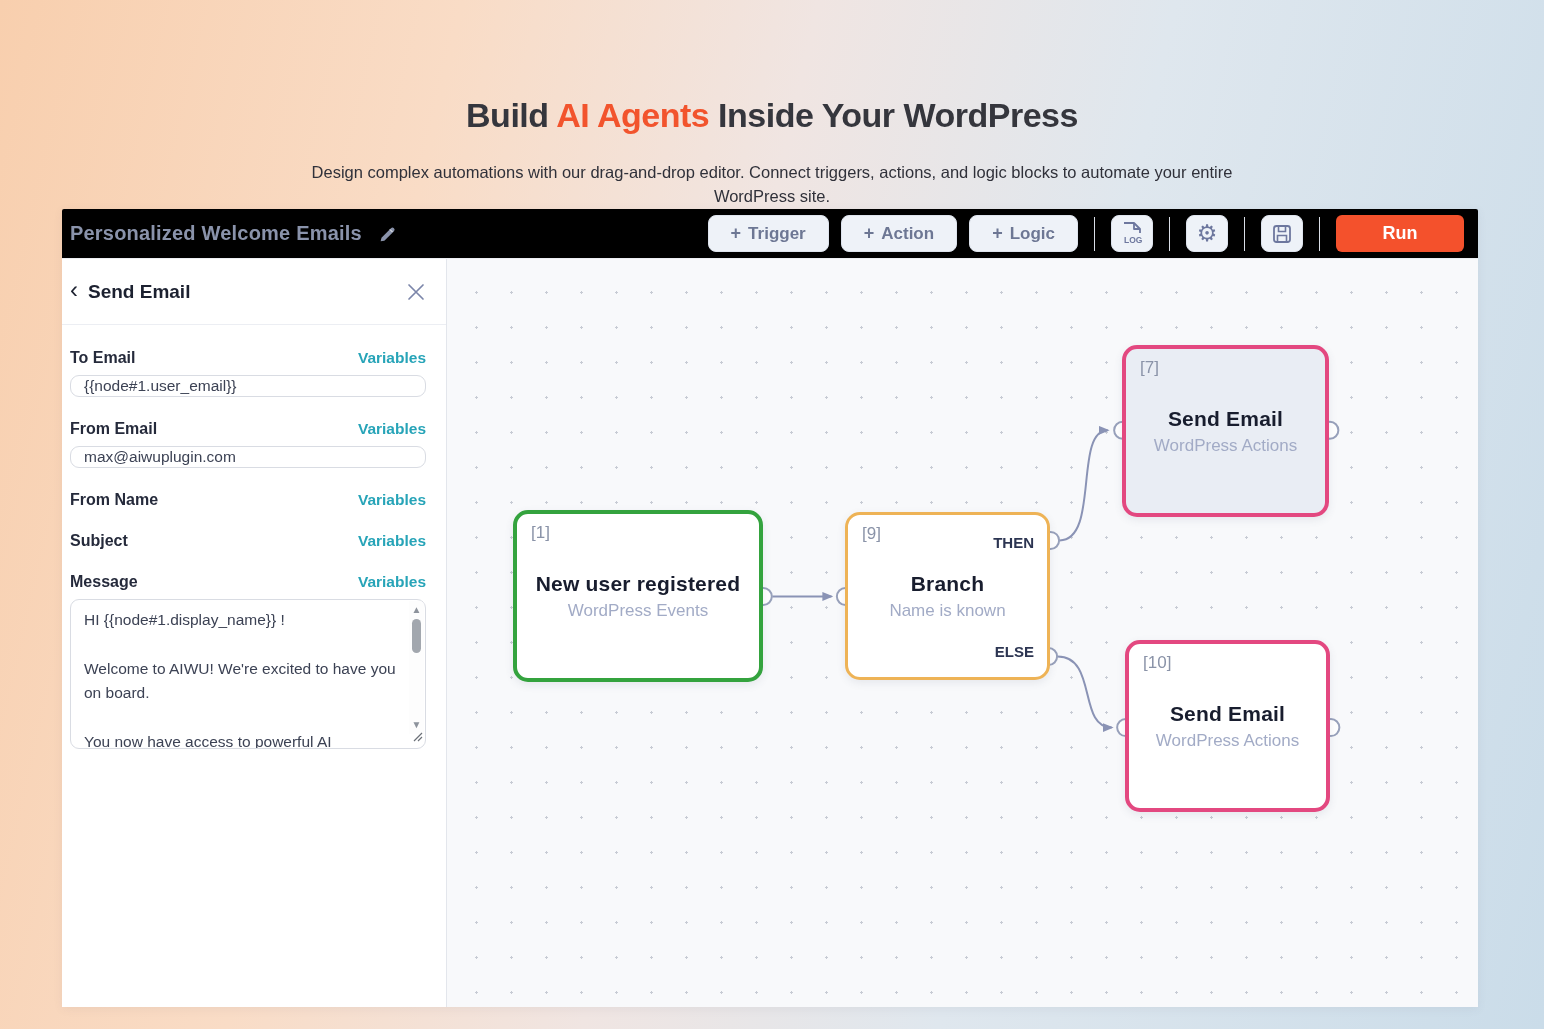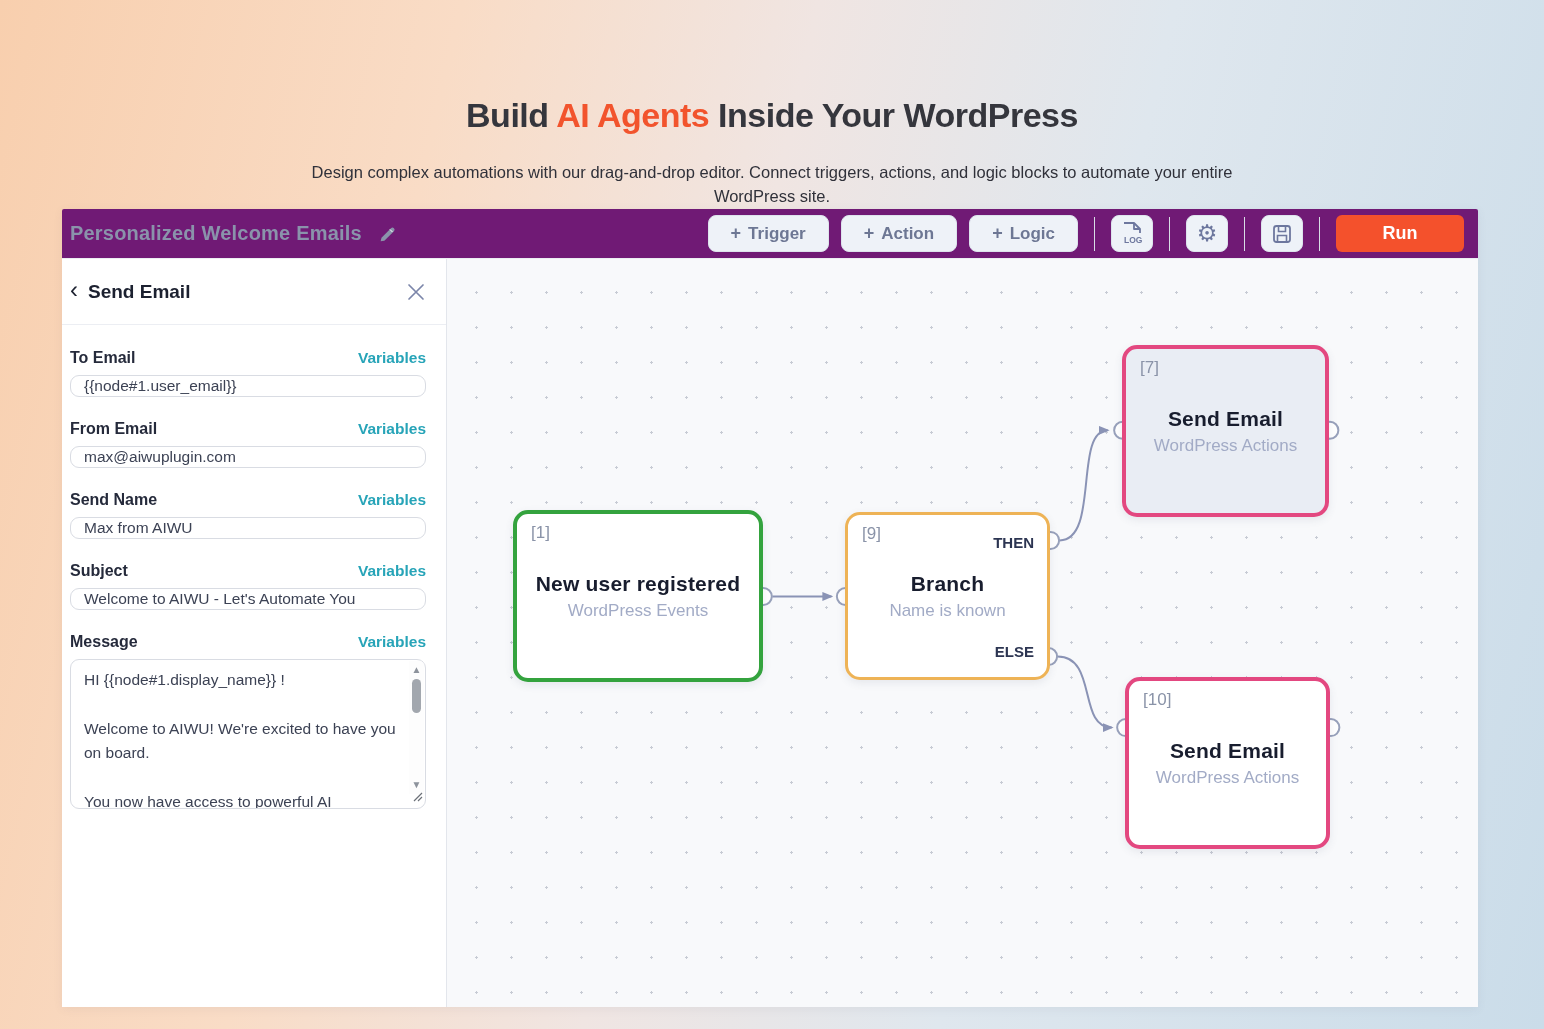--- a/index.html
+++ b/index.html
@@ -14,21 +14,21 @@
   .hero { text-align:center; padding-top:96px; }
   .hero h1 { font-size:34px; font-weight:800; color:#35363d; letter-spacing:-0.5px; }
   .hero h1 .hl { color:#f2542d; }
   .hero p {
     margin:26px auto 0; max-width:980px; font-size:16.5px; line-height:1.45; color:#30313a;
   }
 
   
   .app {
     position:absolute; left:62px; top:209px; width:1416px; height:798px;
-    background:#701a75; border-radius:2px; box-shadow:0 2px 10px rgba(90,90,110,.08);
+    background:#000000; border-radius:2px; box-shadow:0 2px 10px rgba(90,90,110,.08);
     display:flex; flex-direction:column;
   }
 
   
   .titlebar {
     height:50px; flex:0 0 50px; display:flex; align-items:center;
     padding:0 14px 0 8px; border-bottom:1px solid #ecoeff; border-bottom:1px solid #eceef3;
   }
   .wf-title { font-size:20px; font-weight:700; color:#8a93ab; letter-spacing:.2px; }
   .edit-pencil { margin-left:14px; cursor:pointer; display:flex; align-items:center; }
@@ -207,32 +207,30 @@
         <div class="field">
           <div class="f-row">
             <span class="f-label">From Email</span>
             <span class="vars-link">Variables</span>
           </div>
           <input class="f-input" type="text" value="max@aiwuplugin.com" style="">
         </div>
 
         <div class="field">
           <div class="f-row">
-            <span class="f-label">Send Name</span>
-            <span class="vars-link">Variables</span>
-          </div>
-          <input class="f-input" type="text" value="Max from AIWU" style="">
+            <span class="f-label">From Name</span>
+            <span class="vars-link">Variables</span>
+          </div>
         </div>
 
         <div class="field">
           <div class="f-row">
             <span class="f-label">Subject</span>
             <span class="vars-link">Variables</span>
           </div>
-          <input class="f-input" type="text" value="Welcome to AIWU - Let's Automate You" style="">
         </div>
 
         <div class="field">
           <div class="f-row">
             <span class="f-label">Message</span>
             <span class="vars-link">Variables</span>
           </div>
           <div class="msg-box">
             <div class="msg-text">HI {{node#1.display_name}} !
 
@@ -293,21 +291,21 @@
         <span class="n-sub">Name is known</span>
         <span class="port-label pl-else">ELSE</span>
       </div>
 
       <div class="node node-action node-selected" style="left:675px; top:86px; width:207px; height:172px;">
         <span class="badge">[7]</span>
         <span class="n-title">Send Email</span>
         <span class="n-sub">WordPress Actions</span>
       </div>
 
-      <div class="node node-action" style="left:678px; top:381px; width:205px; height:172px;margin-top:37px;">
+      <div class="node node-action" style="left:678px; top:381px; width:205px; height:172px;">
         <span class="badge">[10]</span>
         <span class="n-title">Send Email</span>
         <span class="n-sub">WordPress Actions</span>
       </div>
 
     </div>
   </div>
 </div>
 
 </body></html>

